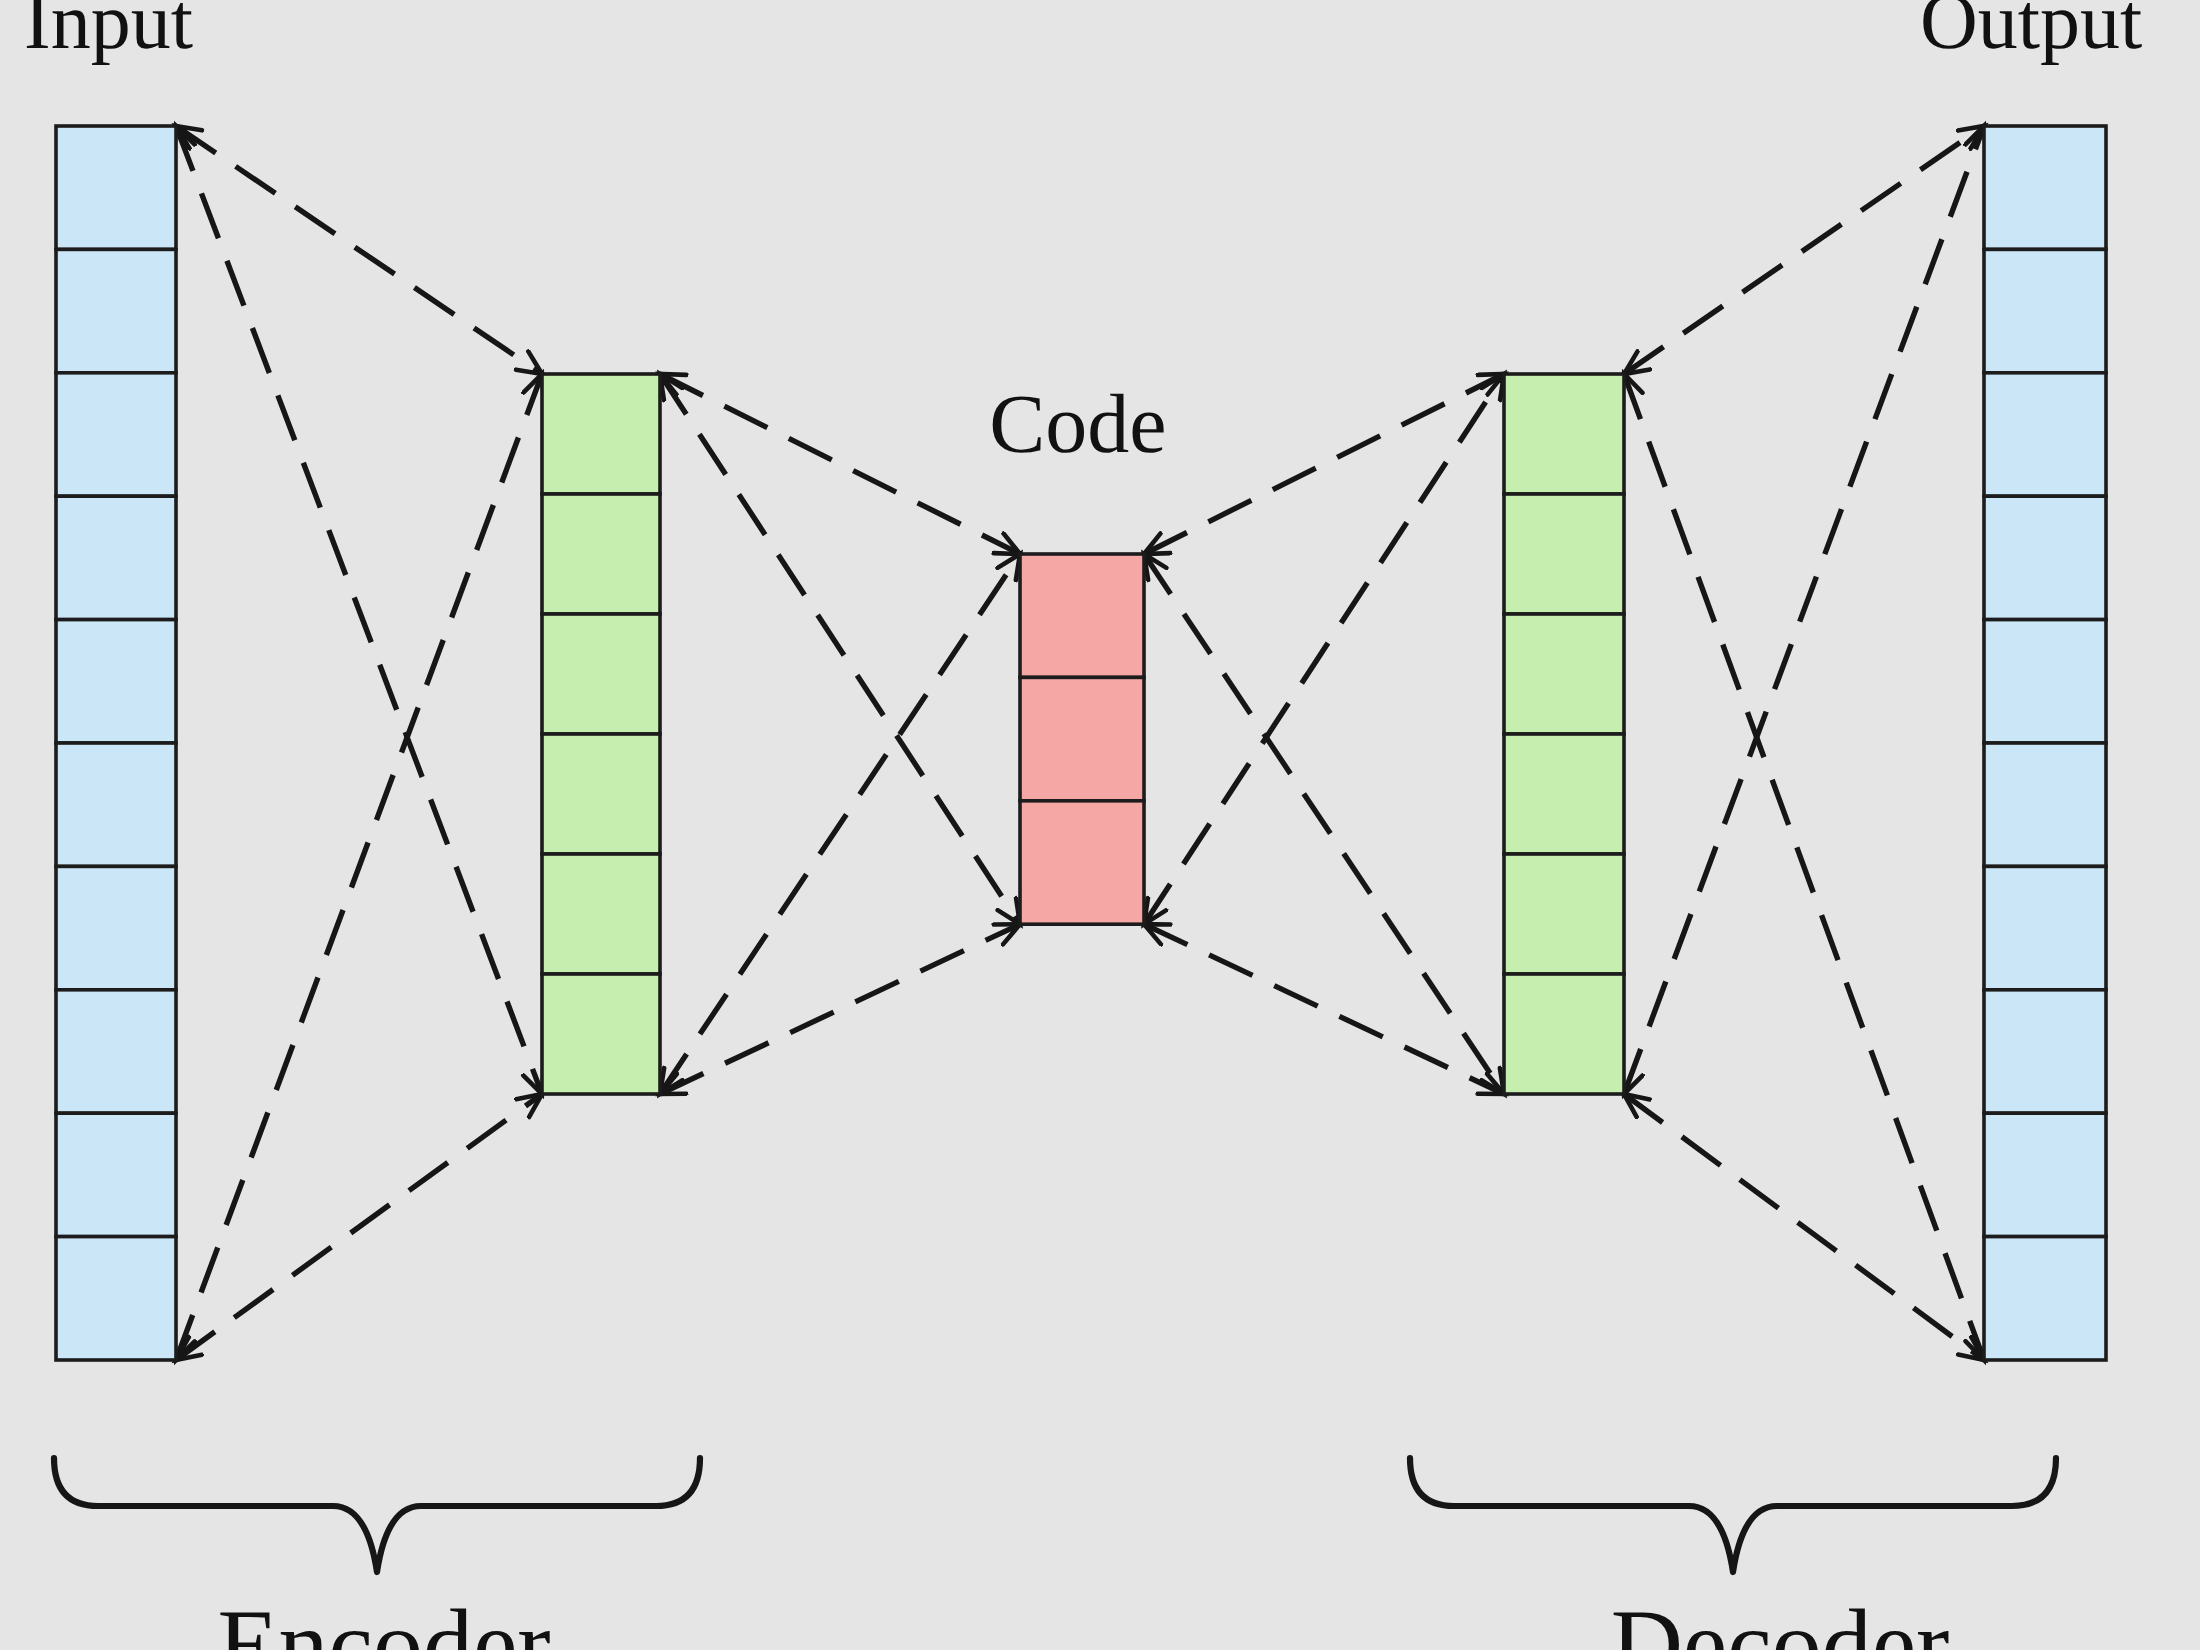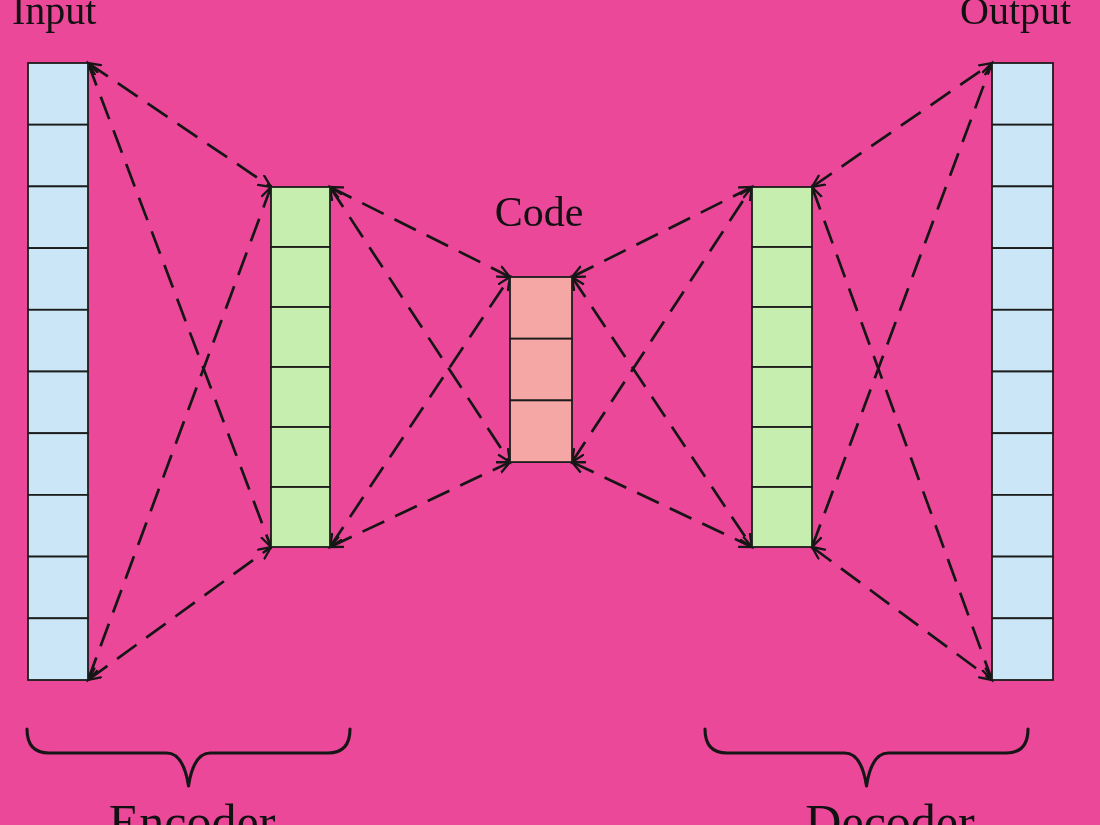--- a/index.html
+++ b/index.html
@@ -5,21 +5,21 @@
   html, body {
     margin: 0;
     padding: 0;
     background: #ffffff;
   }
   #stage {
     position: relative;
     width: 1100px;
     height: 825px;
     overflow: hidden;
-    background: #ec4899;
+    background: #e5e5e5;
   }
   svg { display: block; }
   .lbl {
     font-family: "Liberation Serif", "DejaVu Serif", serif;
     fill: #111111;
     font-size: 40px;
   }
   .lbl.mid { text-anchor: middle; }
   .lbl.code-size { font-size: 42px; }
   .lbl.big { font-size: 50px; }

